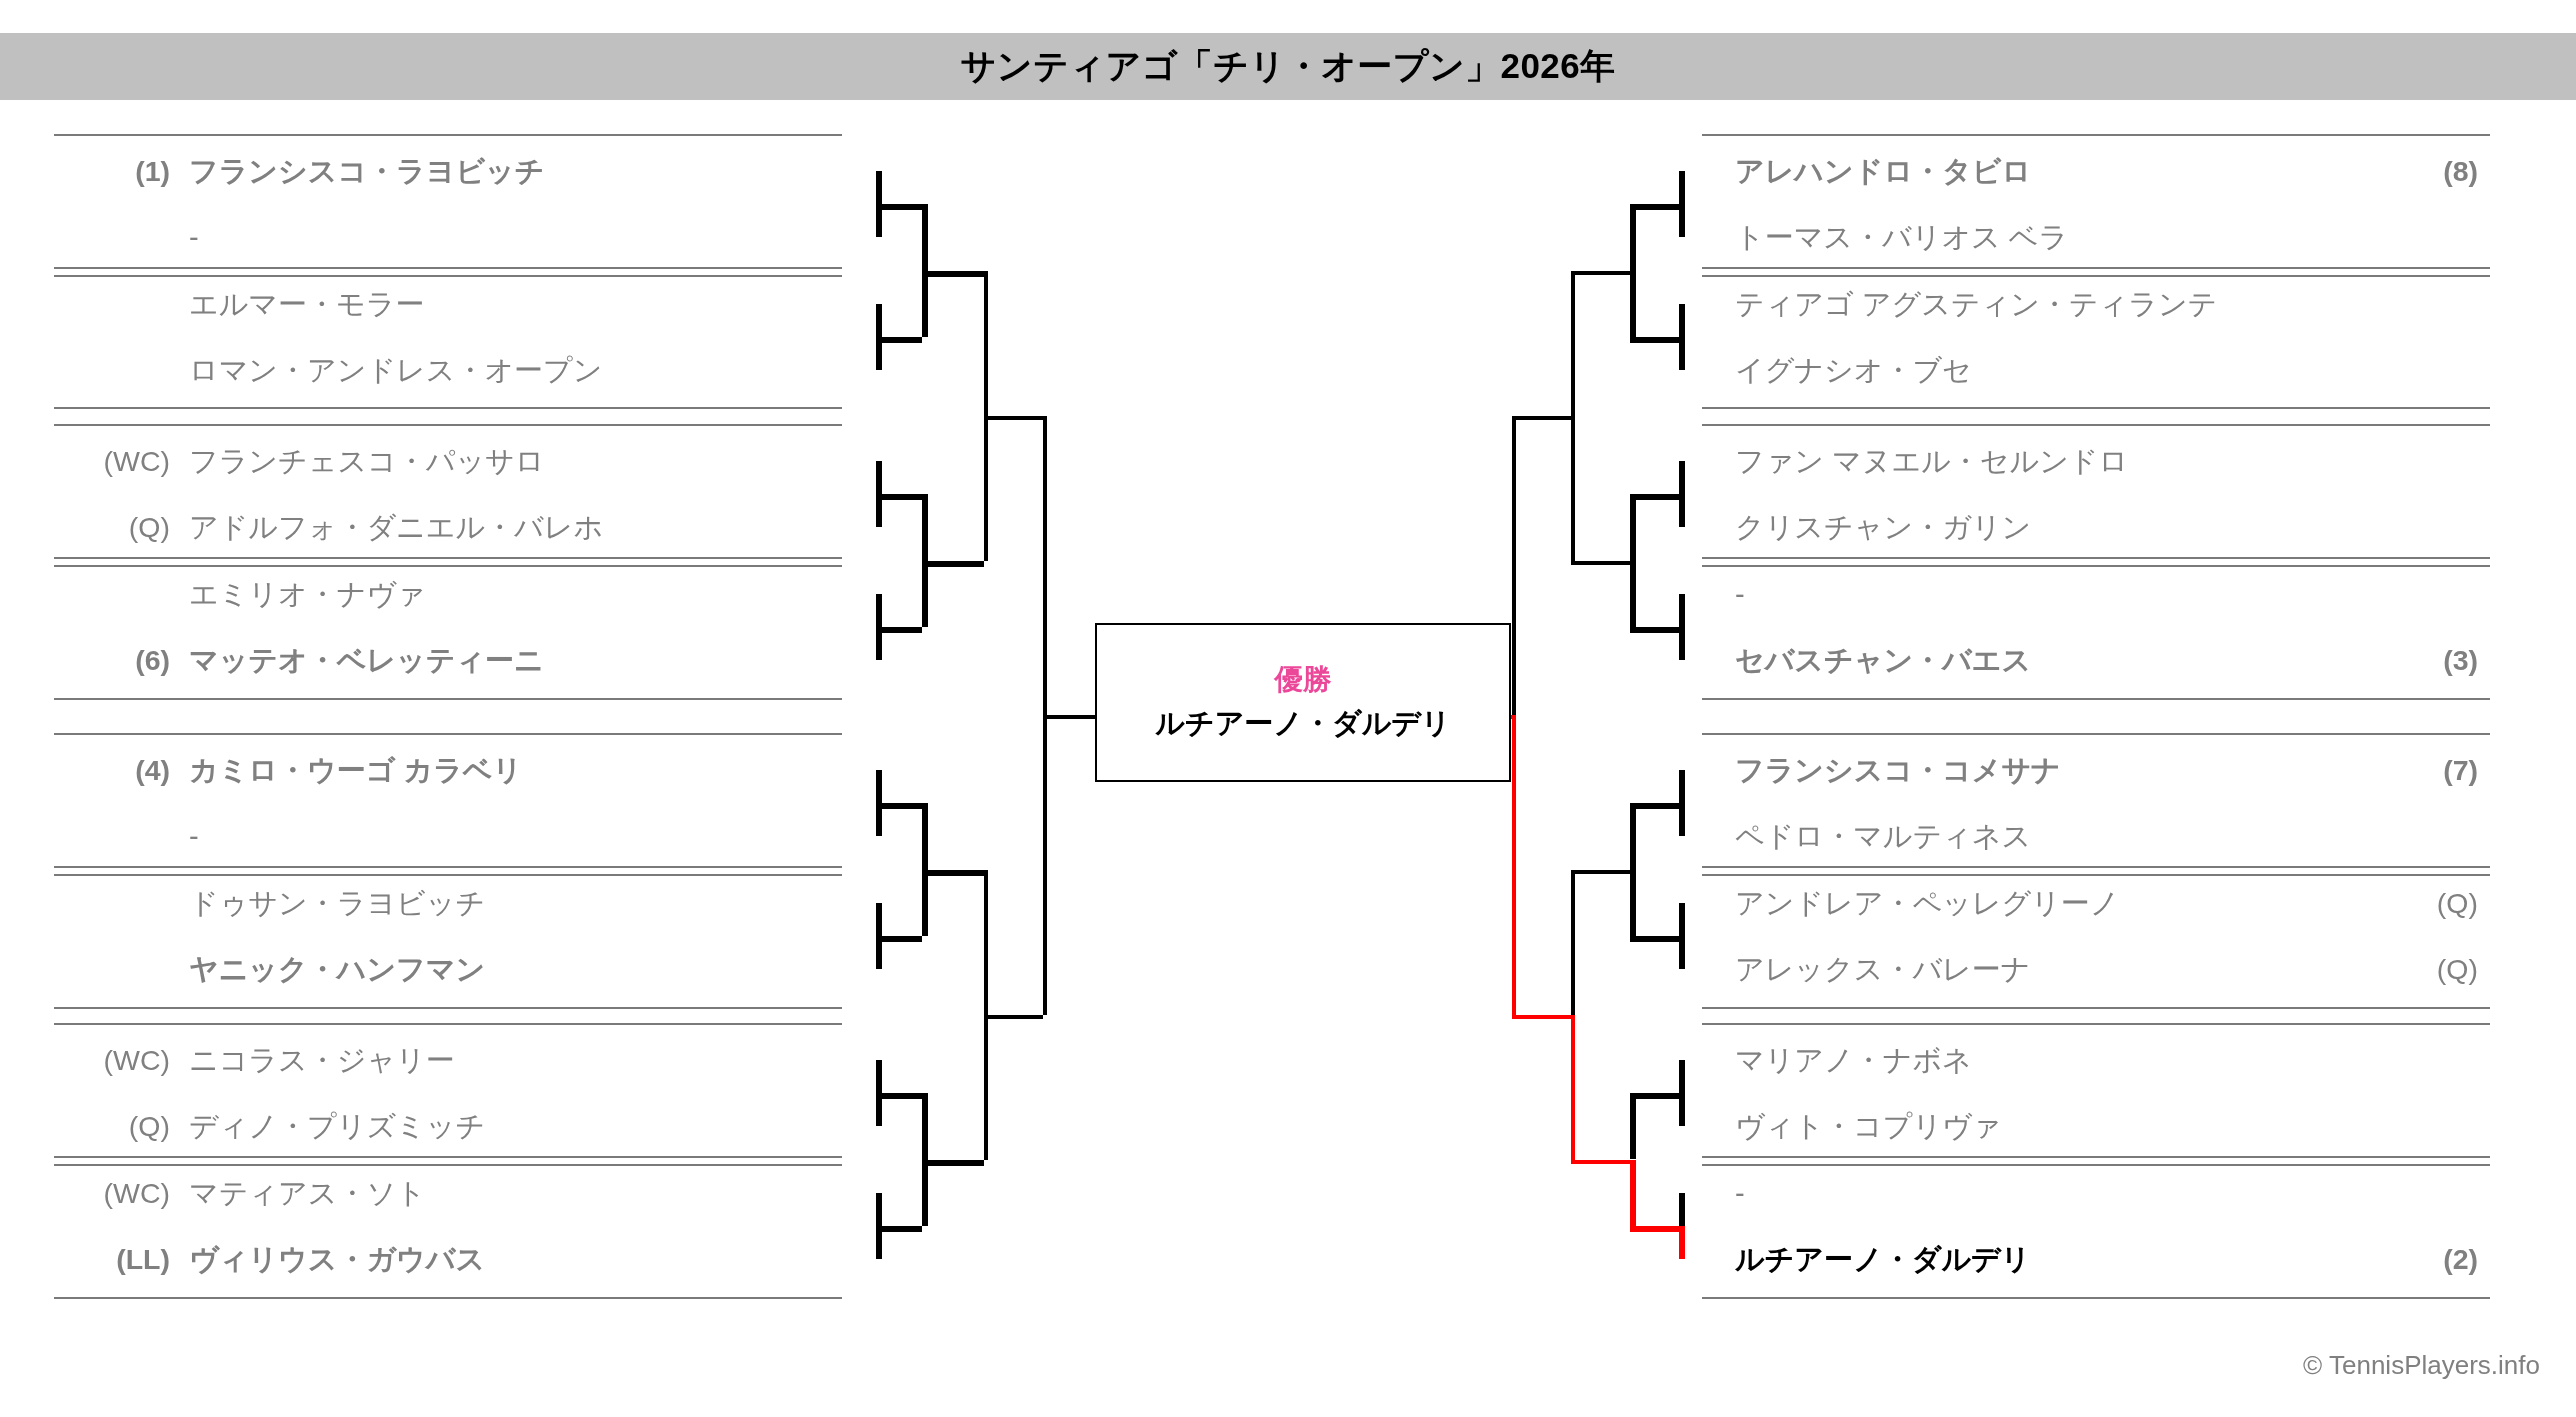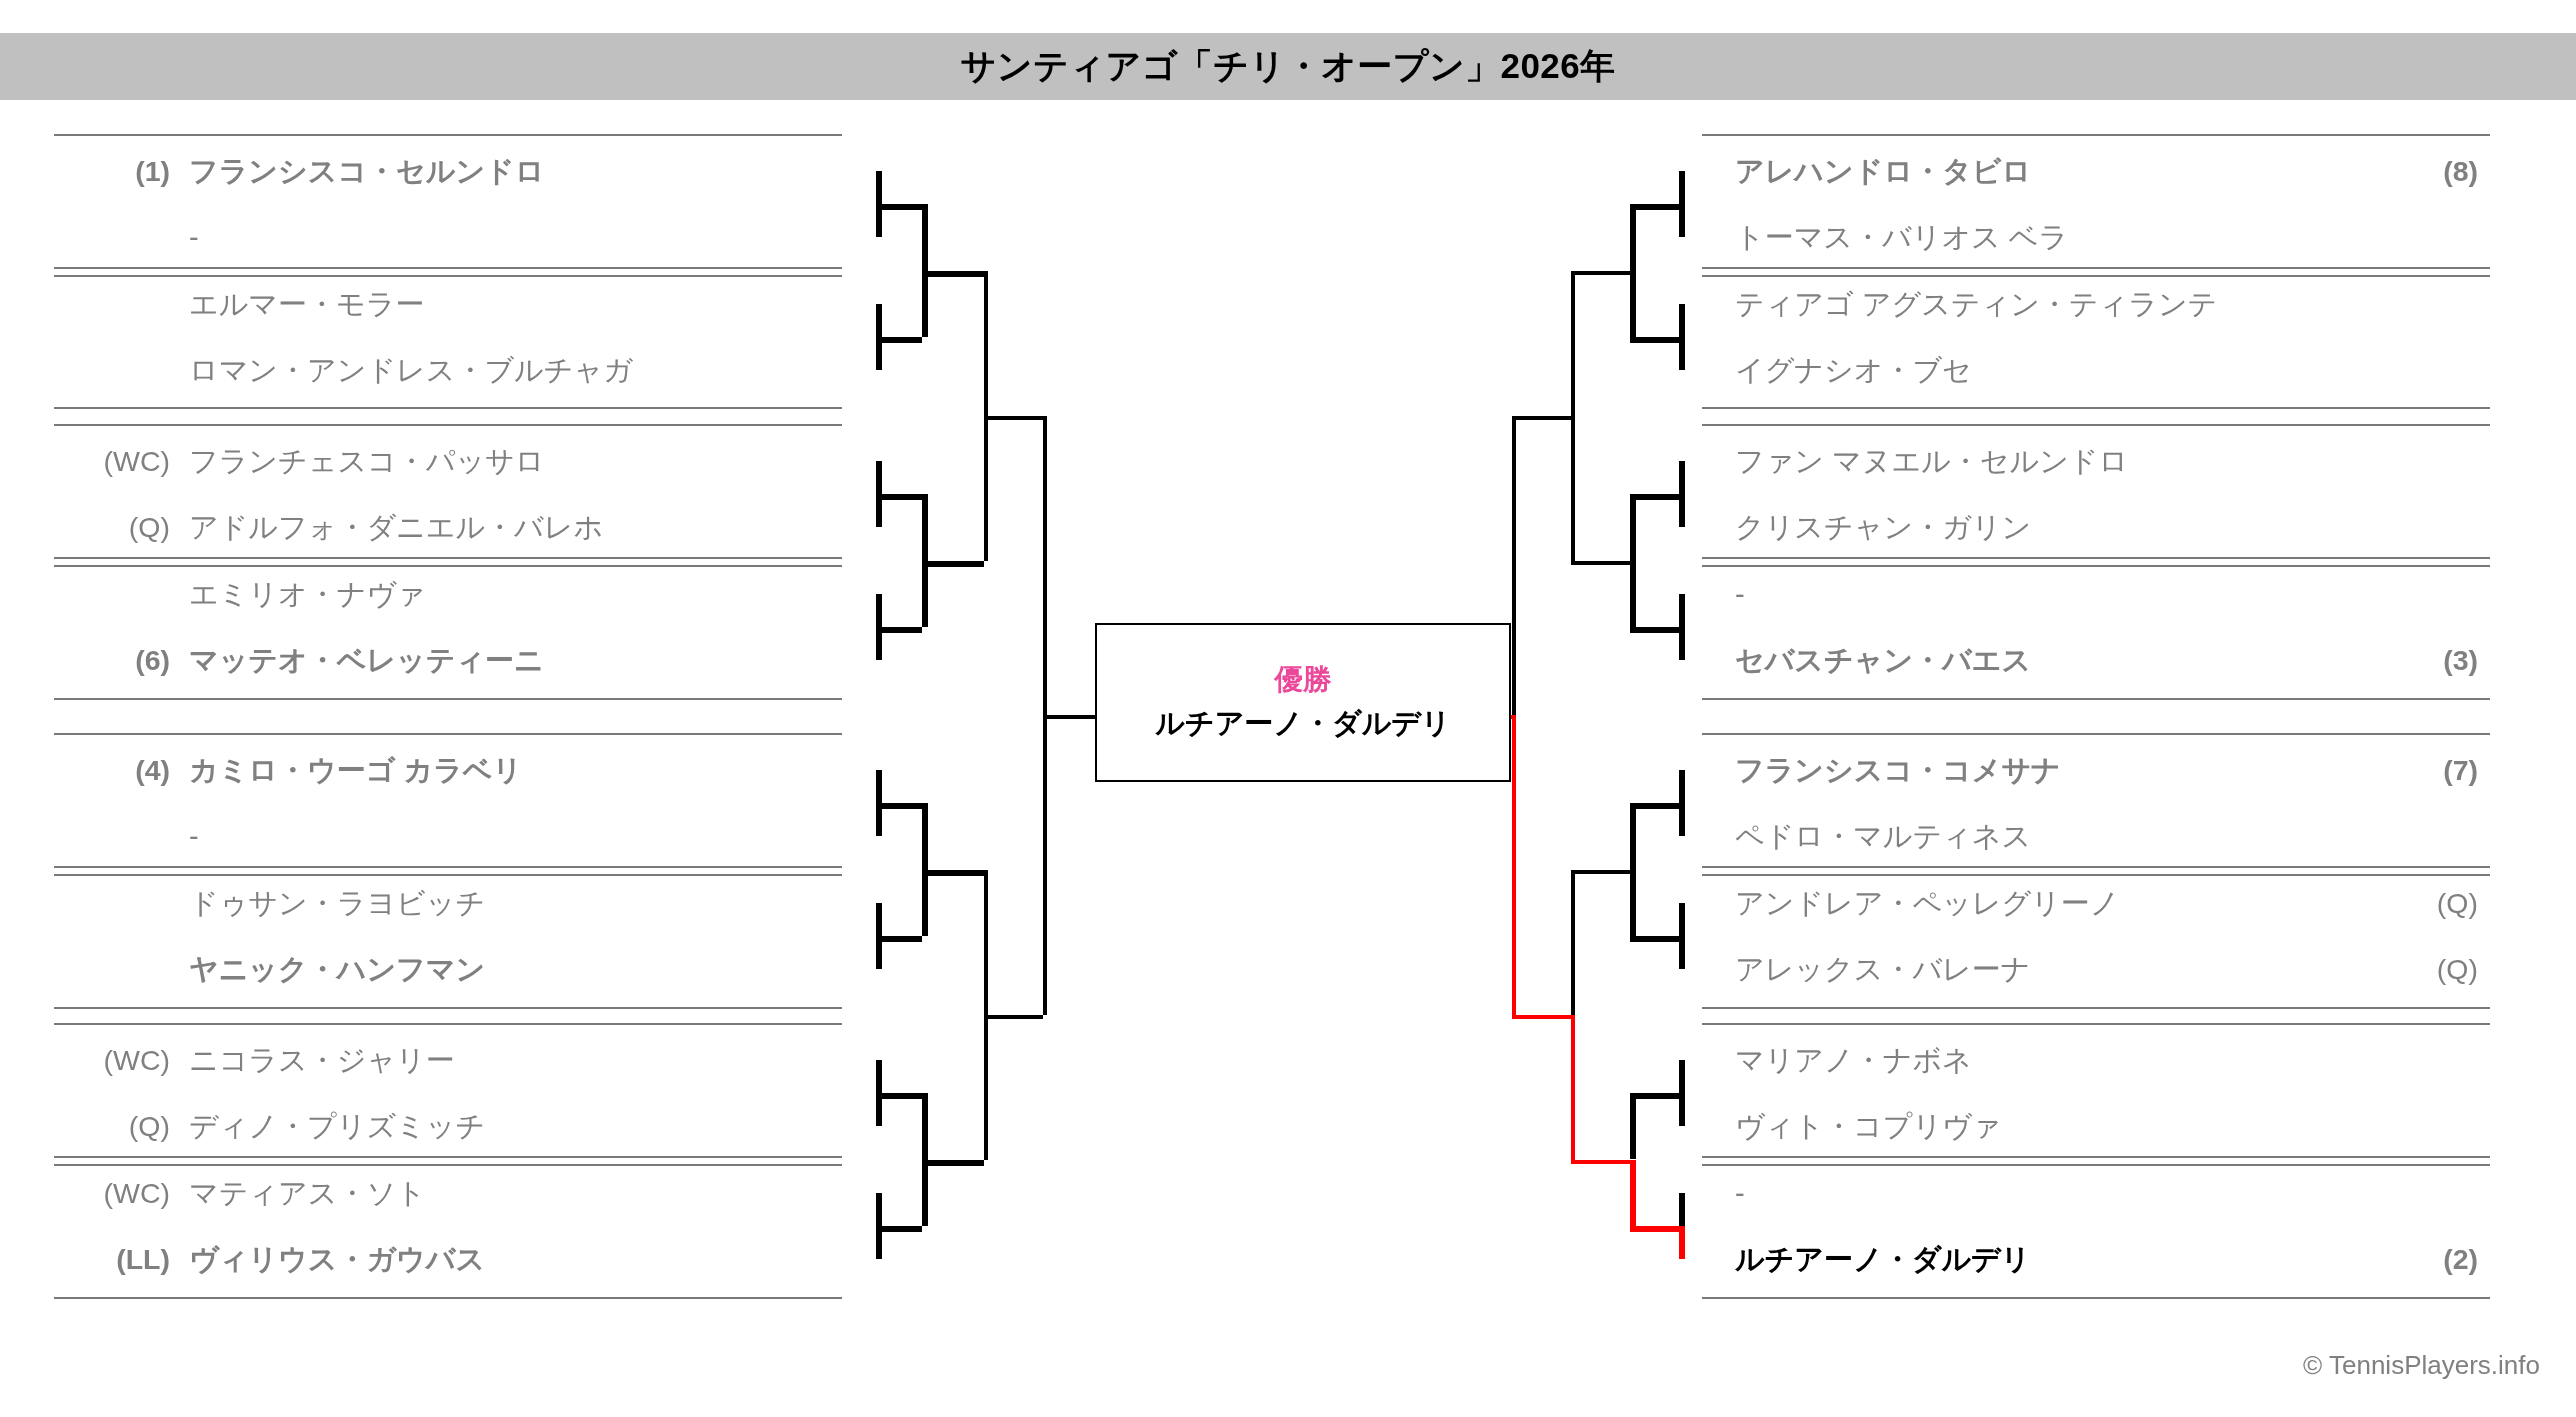--- a/index.html
+++ b/index.html
@@ -80,33 +80,33 @@
 
 <div id="root">
 
   <div class="titlebar">
     <span class="t">サンティアゴ「チリ・オープン」2026年</span>
   </div>
 
   <div id="bracket-layer">
       <div class="slot left win" style="left: 60px; width: 781px; top: 148px; height: 47px;">
         <span class="seed">(1)</span>
-        <span class="nm">フランシスコ・セルンドロ</span>
+        <span class="nm">フランシスコ・ラヨビッチ</span>
       </div>
       <div class="slot left" style="left: 60px; width: 781px; top: 214px; height: 47px;">
         <span class="seed"></span>
         <span class="nm">-</span>
       </div>
       <div class="slot left" style="left: 60px; width: 781px; top: 281px; height: 47px;">
         <span class="seed"></span>
         <span class="nm">エルマー・モラー</span>
       </div>
       <div class="slot left" style="left: 60px; width: 781px; top: 347px; height: 47px;">
         <span class="seed"></span>
-        <span class="nm">ロマン・アンドレス・ブルチャガ</span>
+        <span class="nm">ロマン・アンドレス・オープン</span>
       </div>
       <div class="slot left" style="left: 60px; width: 781px; top: 438px; height: 47px;">
         <span class="seed">(WC)</span>
         <span class="nm">フランチェスコ・パッサロ</span>
       </div>
       <div class="slot left" style="left: 60px; width: 781px; top: 504px; height: 47px;">
         <span class="seed">(Q)</span>
         <span class="nm">アドルフォ・ダニエル・バレホ</span>
       </div>
       <div class="slot left" style="left: 60px; width: 781px; top: 571px; height: 47px;">

